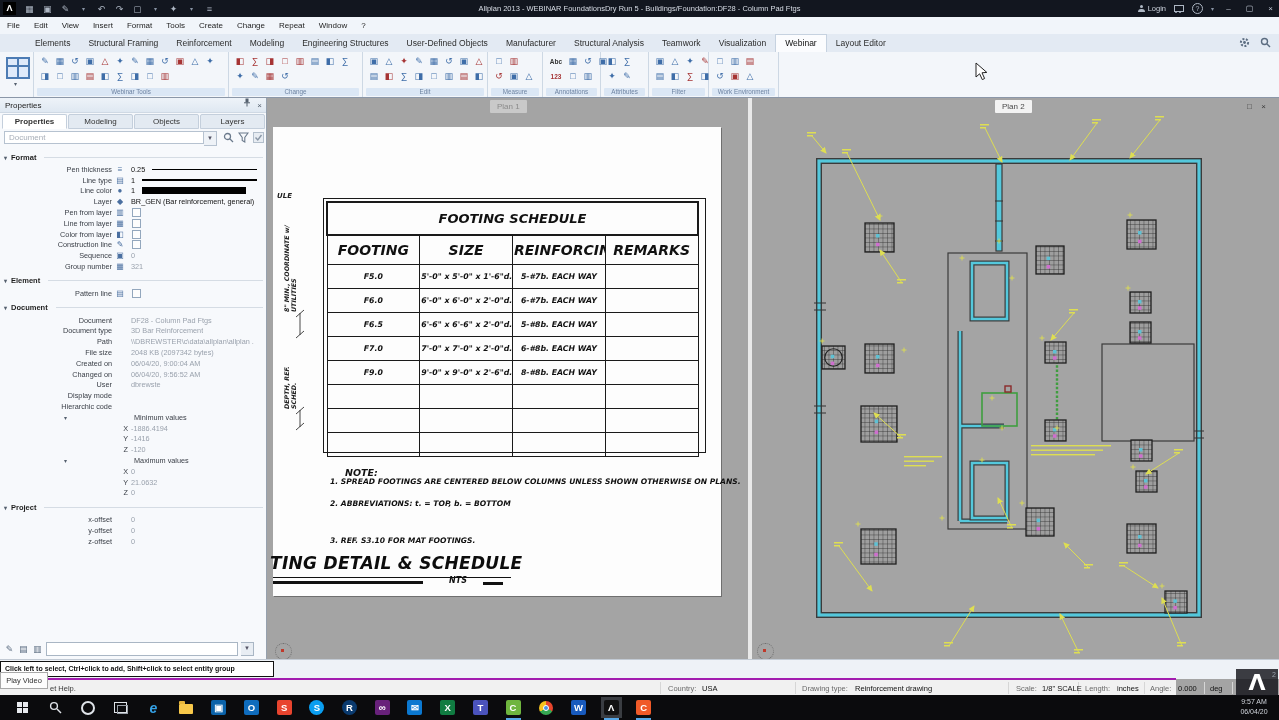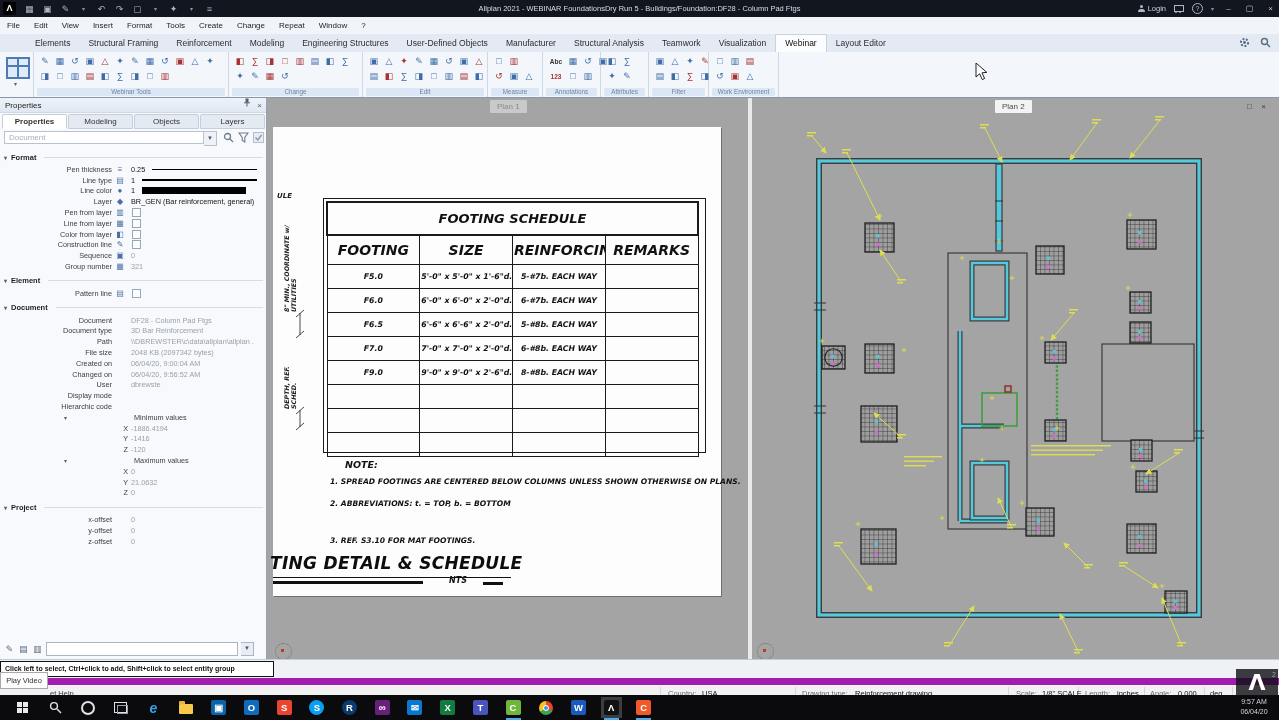--- a/index.html
+++ b/index.html
@@ -85,38 +85,38 @@
   #workarea-line{position:absolute;left:0;top:97px;width:1279px;height:1px;background:#8b97a8}
   
   #paper{position:absolute;left:273px;top:127px;width:448px;height:469px;background:#fdfdfd;box-shadow:1px 1px 0 #6f6f6f;
     font-family:"DejaVu Sans",sans-serif}
   #schedwrap{position:absolute;left:50px;top:71px;width:381px;height:253px;border:1px solid #1a1a1a}
   #schedtable{border-collapse:collapse;table-layout:fixed;width:373px;margin:2px;font-style:italic;font-weight:bold;color:#111}
   #schedtable td{border:1px solid #1a1a1a;text-align:center;white-space:nowrap;overflow:hidden}
   #schedtable tr.tt td{font-size:13px;height:29px;border-width:2px}
   #schedtable tr.hh td{font-size:14px;height:26px}
   #schedtable tr.dd td{font-size:7.8px;height:21px}
-  .noteHead{position:absolute;left:72px;top:332px;font-size:9.5px;font-weight:bold;font-style:italic;color:#111}
+  .noteHead{position:absolute;left:72px;top:340px;font-size:9.5px;font-weight:bold;font-style:italic;color:#111}
   .noteItem{position:absolute;left:57px;font-size:7.6px;font-weight:bold;font-style:italic;color:#111;white-space:nowrap}
   #detailTitle{position:absolute;left:-3px;top:426px;font-size:17px;font-weight:bold;font-style:italic;color:#0d0d0d;white-space:nowrap;letter-spacing:.3px}
   .rule1{position:absolute;left:0;top:450px;width:238px;height:1.2px;background:#111}
   .rule2{position:absolute;left:0;top:454px;width:150px;height:2.5px;background:#111}
   #ntsLab{position:absolute;left:176px;top:449px;font-size:8px;font-weight:bold;font-style:italic;color:#111}
   .ruled{position:absolute;left:210px;top:455px;width:20px;height:2.5px;background:#111}
   #uleLab{position:absolute;left:4px;top:65px;font-size:7px;font-weight:bold;font-style:italic;color:#222}
   .vtext{position:absolute;transform:rotate(-90deg);transform-origin:left top;font-size:6.3px;font-weight:bold;font-style:italic;color:#222;white-space:normal;line-height:7px}
   .compass{position:absolute;width:15px;height:15px;border:1px dotted #6f6f6f;border-radius:50%}
   .compass:after{content:"";position:absolute;left:5px;top:5px;width:3px;height:3px;background:#c0392b}
   
   #cmdstrip{position:absolute;left:0;top:659px;width:1279px;height:19px;background:#eef2f7;border-top:1px solid #c2cad4}
   #hintbox{position:absolute;left:0;top:661px;width:274px;height:16px;background:#fff;border:1px solid #111;box-sizing:border-box;
     font-size:7px;font-weight:bold;color:#111;line-height:14px;padding-left:4px;white-space:nowrap;overflow:hidden}
   #playvideo{position:absolute;left:0;top:672px;width:48px;height:17px;background:#fdfdfd;border:1px solid #a8a8a8;box-sizing:border-box;
     font-size:7.5px;color:#333;text-align:center;line-height:15px;z-index:6}
-  #statusbar{position:absolute;left:0;top:678px;width:1279px;height:17px;background:#f1f1f1;border-top:7px solid #a21caf;font-size:7.5px;color:#111}
+  #statusbar{position:absolute;left:0;top:678px;width:1176px;height:17px;background:#f1f1f1;border-top:2px solid #a21caf;font-size:7.5px;color:#111}
   #helpfrag{position:absolute;left:50px;top:4px;color:#3a3a3a}
   .sfield{position:absolute;top:4px;white-space:nowrap}
   .sfield.lab{color:#6a6a6a}
   .ssep{position:absolute;top:2px;width:1px;height:12px;background:#d6d6d6}
   #taskbar{position:absolute;left:0;top:695px;width:1279px;height:25px;background:#0b0b0d}
   .ticon{position:absolute;top:2px;width:21px;height:21px;display:flex;align-items:center;justify-content:center}
   .ticon.active{background:#3a3d42}
   .trun{position:absolute;bottom:-2px;left:3px;width:15px;height:2px;background:#57a8e8}
   .tl{display:flex;align-items:center;justify-content:center;font-weight:bold}
   #tray-time{position:absolute;left:1231px;top:698px;width:46px;text-align:center;font-size:7px;color:#cfd3da;z-index:5}
@@ -139,21 +139,21 @@
         <span class="q">✎</span>
         <span class="q c">▾</span>
         <span class="q">↶</span>
         <span class="q">↷</span>
         <span class="q">▢</span>
         <span class="q c">▾</span>
         <span class="q">✦</span>
         <span class="q c">▾</span>
         <span class="q">≡</span>
       </div>
-    <div id="tb-title">Allplan 2021 - WEBINAR FoundationsDry Run 5 - Buildings/Foundation:DF28 - Column Pad Ftgs</div>
+    <div id="tb-title">Allplan 2013 - WEBINAR FoundationsDry Run 5 - Buildings/Foundation:DF28 - Column Pad Ftgs</div>
     <div id="tb-right">
       <span style="display:flex;align-items:center;gap:3px">
         <span class="person"></span>
         <span>Login</span>
       </span>
       <span class="cart"></span>
       <span class="helpc">?</span>
       <span style="font-size:6px;color:#8792a2">▾</span>
       <span class="winbtn">–</span>
       <span class="winbtn">▢</span>

